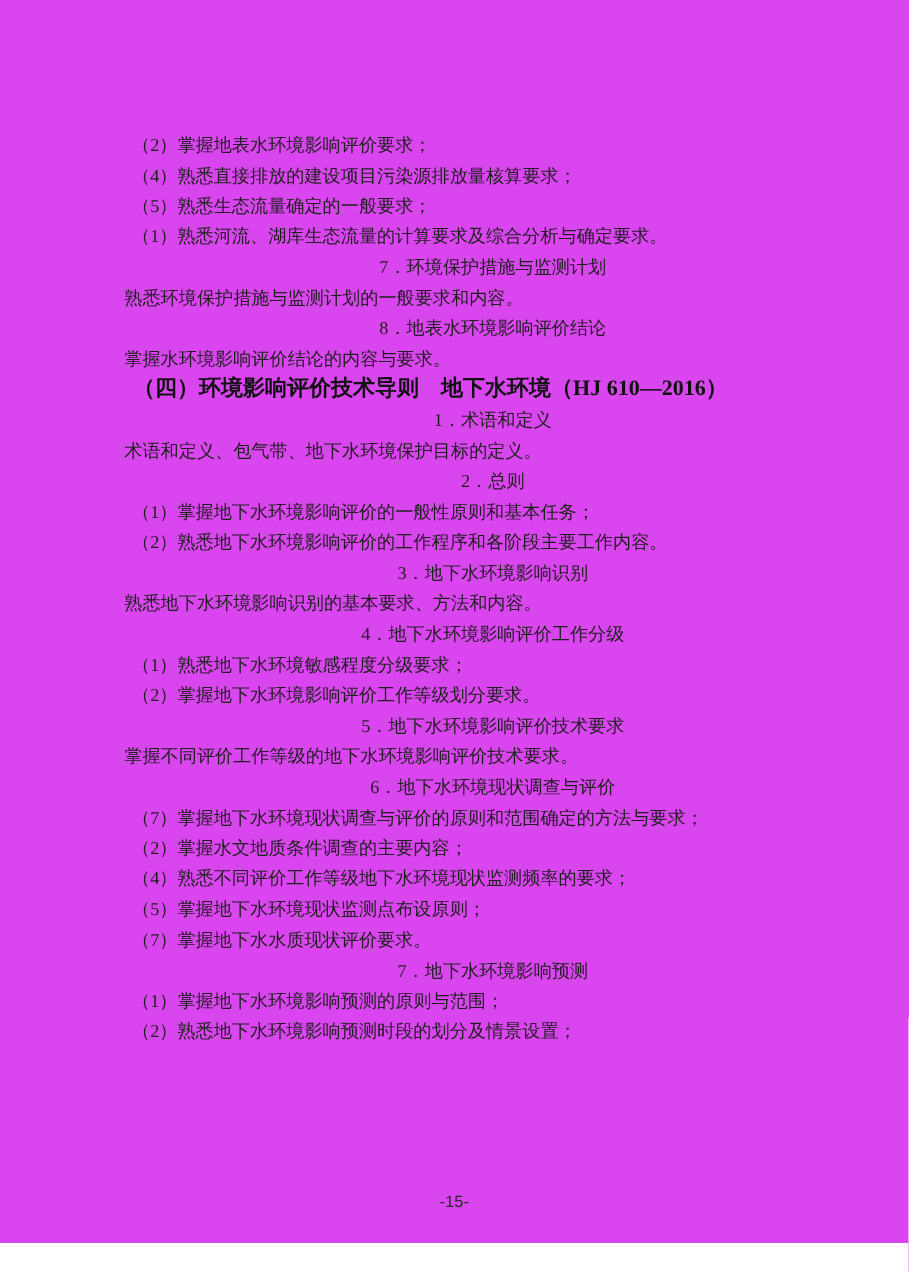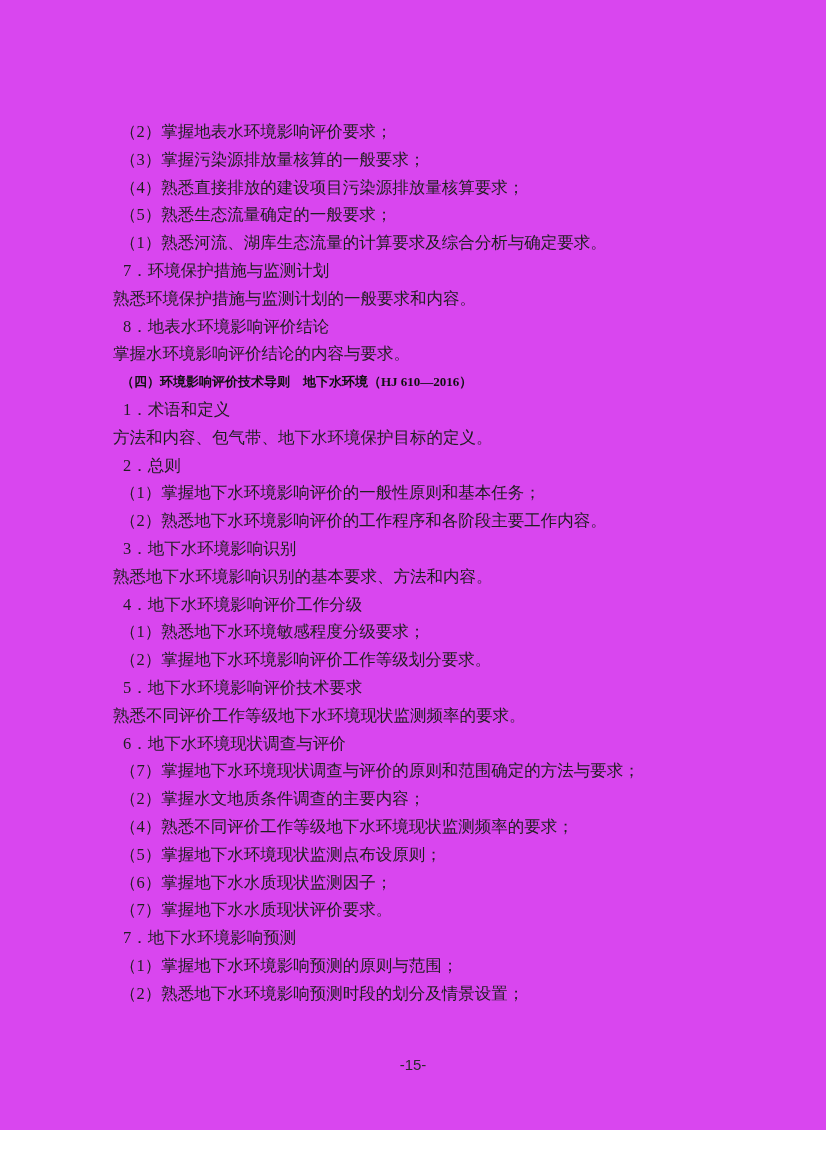--- a/index.html
+++ b/index.html
@@ -22,71 +22,69 @@
     width: 660px;
     color: #1f1f1f;
     font-size: 16.5px;
   }
   .line {
     height: 27.8px;
     line-height: 27.8px;
     white-space: nowrap;
   }
   .line.sub { padding-left: 7px; }
-  .line.num { padding-left: 10px; }
+  .line.num { padding-left: 10px; text-align: center; }
   .line.body { padding-left: 0; font-family: Liberation Serif, serif; }
   .line.heading {
     padding-left: 8px;
     font-weight: bold;
-    font-size: 13px;
+    font-size: 20px;
     color: #111111;
   }
   .footer {
     position: absolute;
     left: 0;
-    top: 1056px;
+    top: 1084px;
     width: 826px;
     text-align: center;
     font-family: "Liberation Sans", sans-serif;
     font-size: 15px;
     color: #2a2a2a;
   }
 </style>
 </head>
 <body>
 
 <div class="page">
   <div class="content">
       <div class="line sub">（2）掌握地表水环境影响评价要求；</div>
-      <div class="line sub">（3）掌握污染源排放量核算的一般要求；</div>
       <div class="line sub">（4）熟悉直接排放的建设项目污染源排放量核算要求；</div>
       <div class="line sub">（5）熟悉生态流量确定的一般要求；</div>
       <div class="line sub">（1）熟悉河流、湖库生态流量的计算要求及综合分析与确定要求。</div>
       <div class="line num">7．环境保护措施与监测计划</div>
       <div class="line body">熟悉环境保护措施与监测计划的一般要求和内容。</div>
       <div class="line num">8．地表水环境影响评价结论</div>
       <div class="line body">掌握水环境影响评价结论的内容与要求。</div>
       <div class="line heading">（四）环境影响评价技术导则　地下水环境（HJ 610—2016）</div>
       <div class="line num">1．术语和定义</div>
-      <div class="line body">方法和内容、包气带、地下水环境保护目标的定义。</div>
+      <div class="line body">术语和定义、包气带、地下水环境保护目标的定义。</div>
       <div class="line num">2．总则</div>
       <div class="line sub">（1）掌握地下水环境影响评价的一般性原则和基本任务；</div>
       <div class="line sub">（2）熟悉地下水环境影响评价的工作程序和各阶段主要工作内容。</div>
       <div class="line num">3．地下水环境影响识别</div>
       <div class="line body">熟悉地下水环境影响识别的基本要求、方法和内容。</div>
       <div class="line num">4．地下水环境影响评价工作分级</div>
       <div class="line sub">（1）熟悉地下水环境敏感程度分级要求；</div>
       <div class="line sub">（2）掌握地下水环境影响评价工作等级划分要求。</div>
       <div class="line num">5．地下水环境影响评价技术要求</div>
-      <div class="line body">熟悉不同评价工作等级地下水环境现状监测频率的要求。</div>
+      <div class="line body">掌握不同评价工作等级的地下水环境影响评价技术要求。</div>
       <div class="line num">6．地下水环境现状调查与评价</div>
       <div class="line sub">（7）掌握地下水环境现状调查与评价的原则和范围确定的方法与要求；</div>
       <div class="line sub">（2）掌握水文地质条件调查的主要内容；</div>
       <div class="line sub">（4）熟悉不同评价工作等级地下水环境现状监测频率的要求；</div>
       <div class="line sub">（5）掌握地下水环境现状监测点布设原则；</div>
-      <div class="line sub">（6）掌握地下水水质现状监测因子；</div>
       <div class="line sub">（7）掌握地下水水质现状评价要求。</div>
       <div class="line num">7．地下水环境影响预测</div>
       <div class="line sub">（1）掌握地下水环境影响预测的原则与范围；</div>
       <div class="line sub">（2）熟悉地下水环境影响预测时段的划分及情景设置；</div>
     </div>
   <div class="footer">-15-</div>
 </div>
 
 </body></html>

